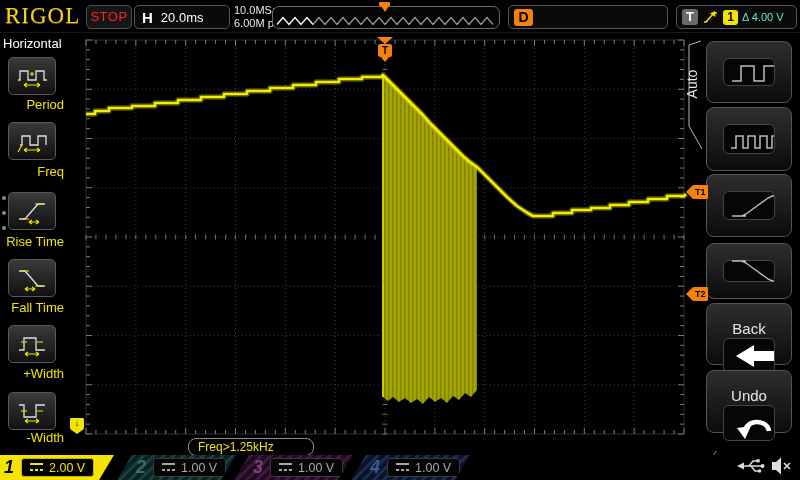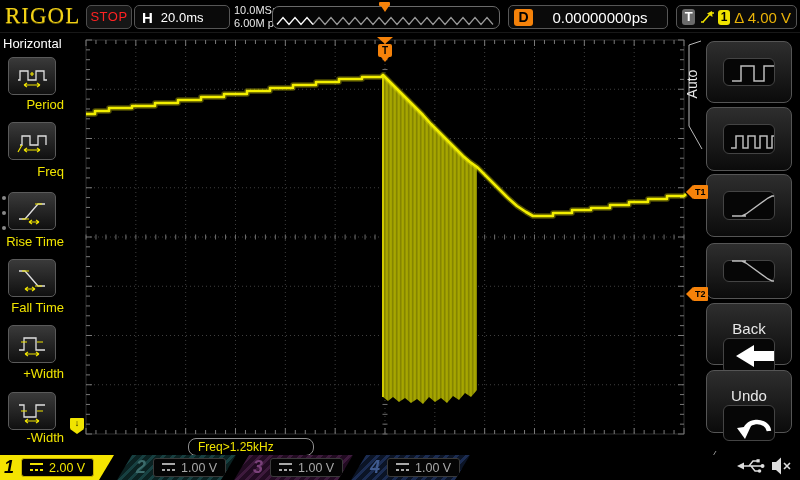--- a/index.html
+++ b/index.html
@@ -32,21 +32,21 @@
         border-radius:5px;display:flex;align-items:center;background:#0a0a0a;}
   .d-badge{background:#f5820a;color:#000;font-weight:bold;font-size:14px;width:19px;height:17px;
         border-radius:3px;margin-left:5px;text-align:center;line-height:17px;}
   .d-value{flex:1;text-align:center;color:#fff;font-size:15px;}
   .tbox{position:absolute;left:676px;top:5px;width:121px;height:24px;border:1px solid #565656;
         border-radius:5px;background:#0a0a0a;display:flex;align-items:center;gap:4px;padding:0 5px;}
   .t-badge{background:#6a6a6a;color:#fff;font-weight:bold;font-size:13px;width:16px;height:16px;
         border-radius:3px;text-align:center;line-height:16px;}
   .ch1-badge{background:#f0e400;color:#000;font-weight:bold;font-size:12px;width:15px;height:15px;
         border-radius:3px;text-align:center;line-height:15px;}
-  .t-level{color:#eab308;font-size:15px;white-space:nowrap;}
+  .t-level{color:#5eead4;font-size:11px;white-space:nowrap;}
 
   
   #plot-svg{position:absolute;left:0;top:0;z-index:1;}
 
   
   .lmenu-title{position:absolute;left:3px;top:36px;color:#fff;font-size:13px;z-index:6;}
   .lbtn{position:absolute;left:8px;width:48px;height:38px;border:1px solid #5a5a5a;border-radius:5px;
         background:linear-gradient(#3a3a3a,#101010);display:flex;align-items:center;justify-content:center;z-index:6;}
   .llabel{position:absolute;left:0;width:64px;text-align:right;color:#f0e400;font-size:13px;z-index:6;}
   .pagedot{position:absolute;left:2px;width:4px;height:4px;border-radius:50%;background:#888;z-index:6;}
@@ -469,21 +469,20 @@
           <polyline points="40,17.5 46,10.5 52,17.5 58,10.5 64,17.5 70,10.5 76,17.5 82,10.5 88,17.5 94,10.5 100,17.5 106,10.5 112,17.5 118,10.5 124,17.5 130,10.5 136,17.5 142,10.5 148,17.5 154,10.5 160,17.5 166,10.5 172,17.5 178,10.5 184,17.5 190,10.5 196,17.5 202,10.5 208,17.5 214,10.5 220,17.5" fill="none" stroke="#9a9a9a" stroke-width="1.2"></polyline>
           <polyline points="4,17.5 10,10.5 16,17.5 22,10.5 28,17.5 34,10.5 40,17.5" fill="none" stroke="#fafafa" stroke-width="1.4"></polyline>
         </svg>
     </div>
     <div class="pin">
       <div class="pin-bar"></div>
       <div class="pin-tri"></div>
     </div>
     <div class="dbox">
       <span class="d-badge">D</span>
-      <span class="d-value">0.00000000ps</span>
     </div>
     <div class="tbox">
       <span class="t-badge">T</span>
       <svg width="17" height="16">
         <path d="M2,13 h3 M11,4 h4 M4,13 L12,4" stroke="#f0e400" stroke-width="1.5" fill="none"></path>
         <polygon points="13,2 13.5,8 8,4.5" fill="#f0e400"></polygon>
       </svg>
       <span class="ch1-badge">1</span>
       <span class="t-level">Δ 4.00 V</span>
     </div>

